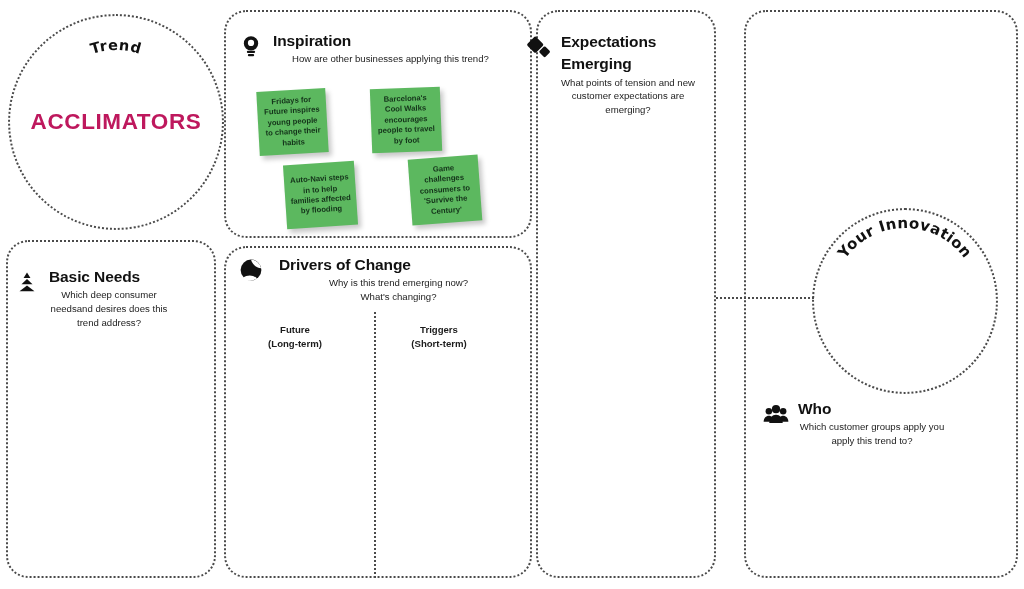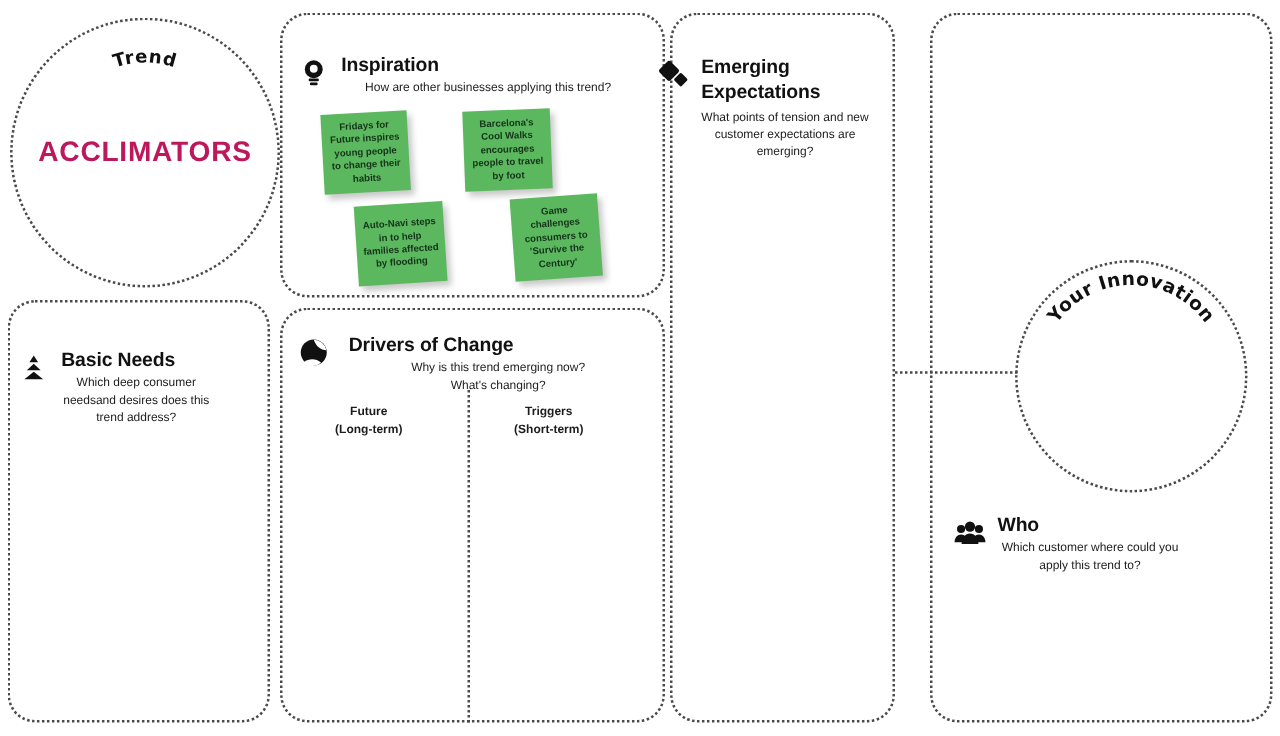--- a/index.html
+++ b/index.html
@@ -58,21 +58,21 @@
     font-size:15px;font-weight:700;fill:#111;letter-spacing:.4px;
   }
 
   
   #innovation-connector{
     position:absolute;left:716px;top:297px;width:98px;height:0;
     border-top:2px dotted #4a4a4a;
   }
 
   
-  .sec{position:absolute;display:flex;gap:9px;align-items:flex-start;margin-top:12px;}
+  .sec{position:absolute;display:flex;gap:9px;align-items:flex-start;}
   .sec .ico{flex:0 0 auto;width:26px;height:26px;margin-top:1px;}
   .sec .ico svg{display:block;width:26px;height:26px;}
   .sec .txt{flex:1 1 auto;}
   .sec .h{
     font-size:15.5px;font-weight:700;letter-spacing:-.1px;
     color:#111;line-height:1.12;margin:0 0 3px 0;
   }
   .sec .p{
     font-size:9.6px;line-height:1.42;color:#1c1c1c;margin:0;font-weight:500;text-align:center;
   }
@@ -169,22 +169,22 @@
   </div>
 
   <div class="sec" style="left:526px;top:33px;width:178px;">
     <div class="ico">
       <svg viewBox="0 0 24 24">
         <rect x="2.8" y="4.2" width="11.4" height="11.4" rx="1.6" fill="#111" transform="rotate(45 8.5 9.9)"></rect>
         <rect x="13.4" y="12.6" width="7.6" height="7.6" rx="1.2" fill="#111" transform="rotate(45 17.2 16.4)"></rect>
       </svg>
     </div>
     <div class="txt">
+      <p class="h" style="margin-bottom:5px;">Expectations</p>
       <p class="h">Emerging</p>
-      <p class="h" style="margin-bottom:5px;">Expectations</p>
       <p class="p" style="width:134px;">What points of tension and new customer expectations are emerging?</p>
     </div>
   </div>
 
 
   <div class="sec" style="left:14px;top:268px;width:190px;">
     <div class="ico">
       <svg viewBox="0 0 24 24">
         <path d="M12 3.2 L15.2 8.2 L8.8 8.2 Z" fill="#111"></path>
         <path d="M12 9.2 L17.1 14.1 L6.9 14.1 Z" fill="#111"></path>
@@ -230,17 +230,17 @@
         <circle cx="5.4" cy="9.4" r="3.0" fill="#111"></circle>
         <circle cx="18.6" cy="9.4" r="3.0" fill="#111"></circle>
         <path d="M0.6 19.2 C0.6 15.6 2.9 13.5 5.4 13.5 C7.9 13.5 10.2 15.6 10.2 19.2 Z" fill="#111"></path>
         <path d="M13.8 19.2 C13.8 15.6 16.1 13.5 18.6 13.5 C21.1 13.5 23.4 15.6 23.4 19.2 Z" fill="#111"></path>
         <circle cx="12" cy="7.6" r="3.8" fill="#111"></circle>
         <path d="M5.8 20.4 C5.8 15.9 8.6 12.8 12 12.8 C15.4 12.8 18.2 15.9 18.2 20.4 Z" fill="#111"></path>
       </svg>
     </div>
     <div class="txt">
       <p class="h">Who</p>
-      <p class="p" style="width:148px;">Which customer where could you apply this trend to?</p>
+      <p class="p" style="width:148px;">Which customer groups apply you apply this trend to?</p>
     </div>
   </div>
 
 </div>
 
 </body></html>

